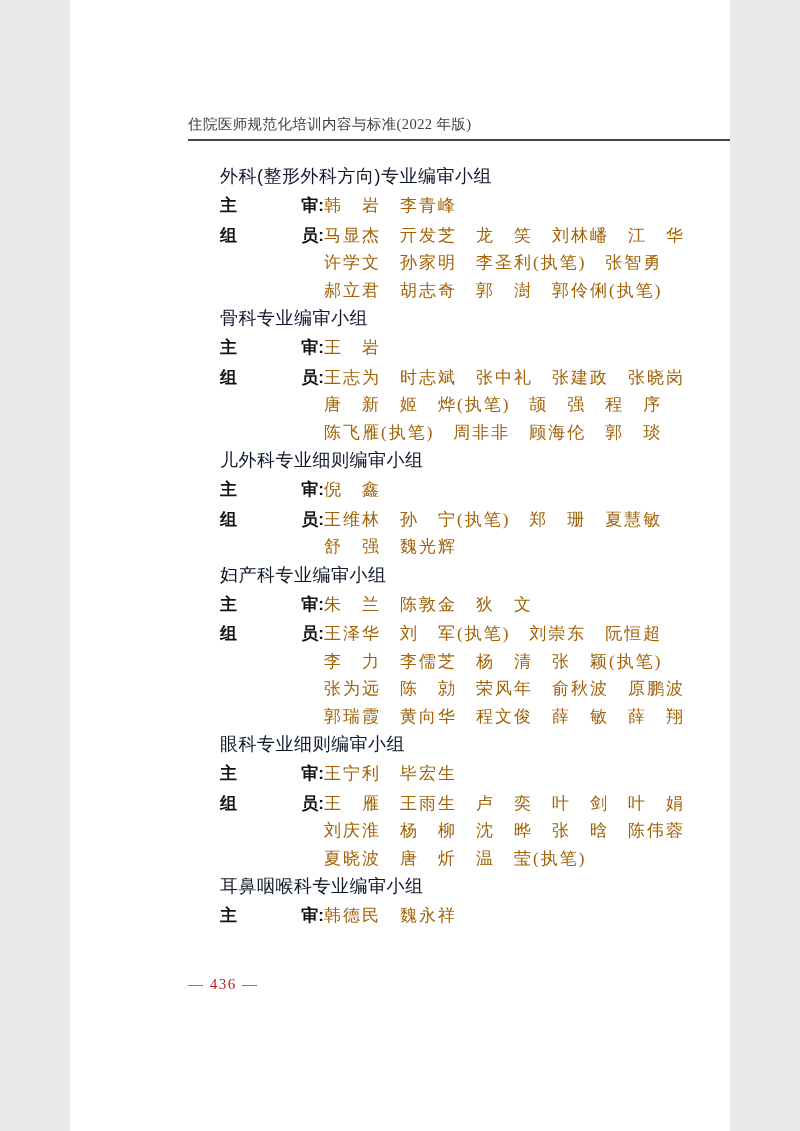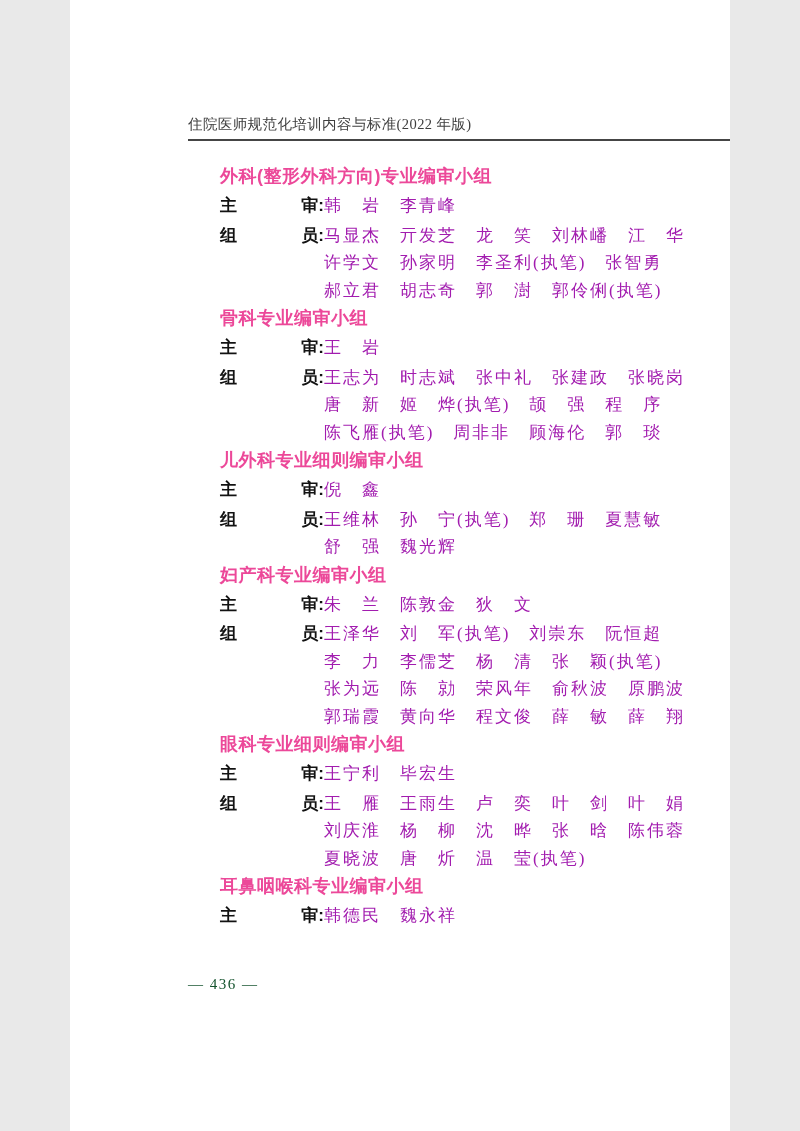--- a/index.html
+++ b/index.html
@@ -35,25 +35,25 @@
     position: absolute;
     left: 118px;
     top: 155px;
     width: 564px;
   }
   .section { margin-top: 0; }
   .section.first { margin-top: 7px; }
   .section-title {
     padding-left: 32px;
     font-family: "Liberation Sans", sans-serif;
-    font-weight: 700;
+    font-weight: 400;
     font-size: 18px;
     line-height: 28px;
     letter-spacing: 0.5px;
-    color: #ec4899;
+    color: #0f172a;
   }
   .role-row {
     display: flex;
     padding-left: 32px;
     margin-top: 2px;
   }
   .role-label {
     flex: 0 0 104px;
     display: flex;
     justify-content: space-between;
@@ -61,30 +61,30 @@
     font-weight: 700;
     font-size: 17px;
     line-height: 27.5px;
     color: #121212;
   }
   .role-names { flex: 1 1 auto; }
   .name-line {
     font-size: 17px;
     line-height: 27.5px;
     letter-spacing: 2px;
-    color: #a21caf;
+    color: #a16207;
     white-space: pre-wrap;
   }
   .page-number {
     position: absolute;
     left: 118px;
     top: 976px;
     font-size: 15px;
     letter-spacing: 1.5px;
-    color: #14532d;
+    color: #b91c1c;
   }
 </style>
 </head>
 <body>
 
 <div class="page">
 
   <div class="running-head">住院医师规范化培训内容与标准(2022 年版)</div>
   <div class="head-rule"></div>
 

